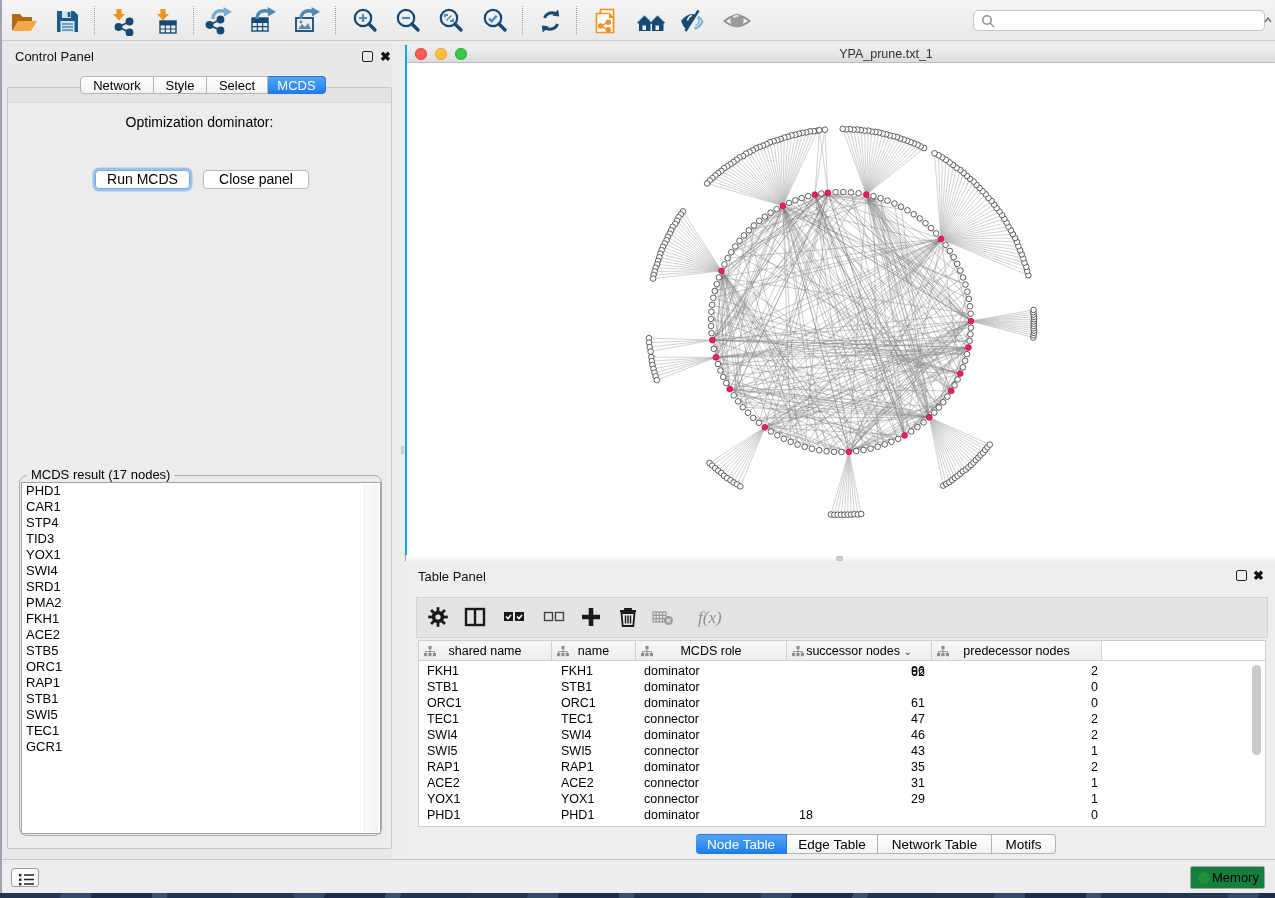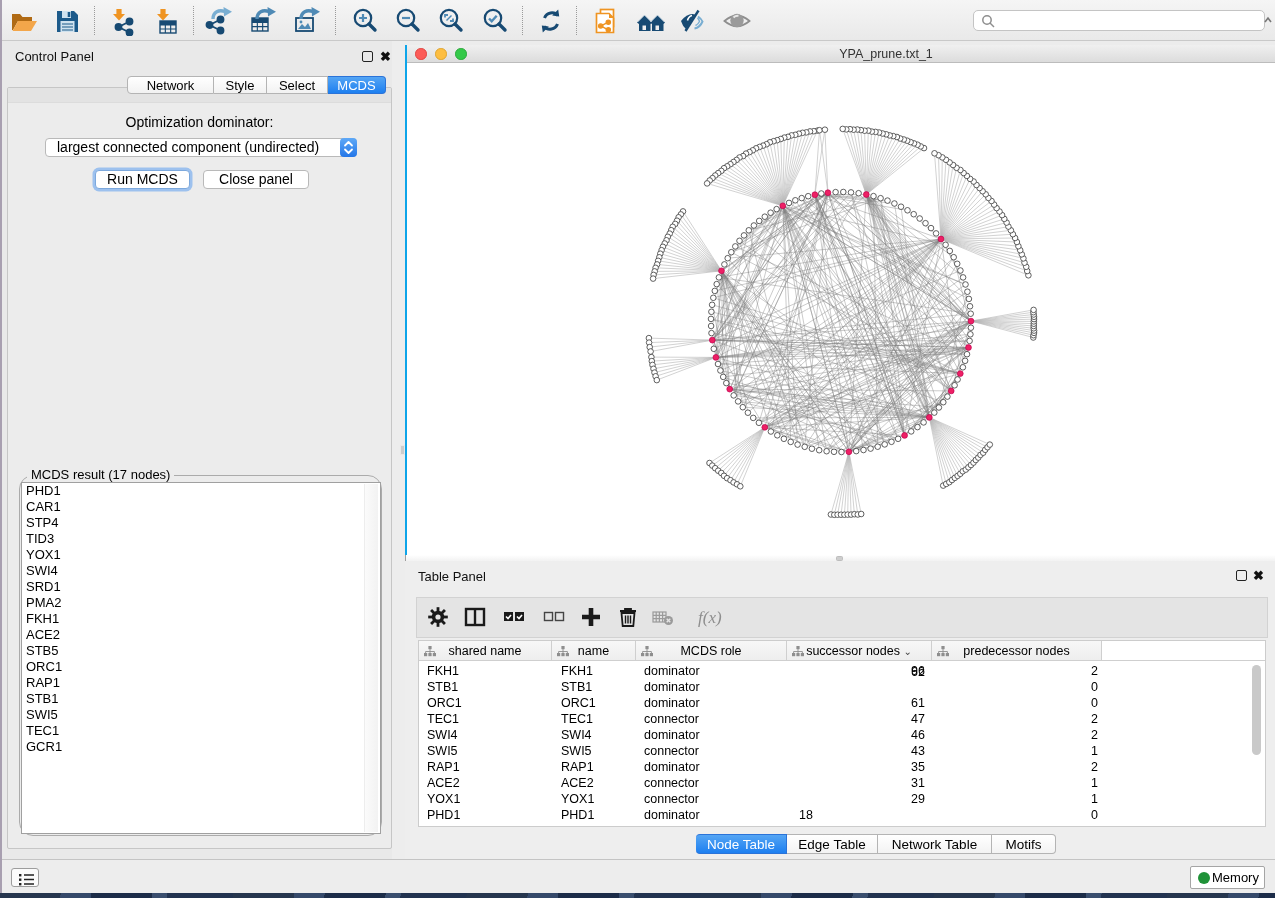--- a/index.html
+++ b/index.html
@@ -36,21 +36,21 @@
 #optlabel { position:absolute; left:0; top:26px; width:100%; text-align:center; font-size:14px; color:#000; }
 #dropdown { position:absolute; left:37px; top:50px; width:312px; height:19px; background:#fff;
   border:1px solid #b9b9b9; border-radius:4px; font-size:14px; line-height:17px; padding-left:11px; color:#000; }
 #dd-step { position:absolute; right:-1px; top:-1px; width:17px; height:19px; border-radius:4px;
   background:linear-gradient(#5fa9f7,#2376e8); }
 .btn { position:absolute; height:19px; background:#fff;
   border:1px solid #b9b9b9; border-radius:4px; font-size:14px; text-align:center; line-height:17px; color:#000; }
 #runbtn { left:87px; top:82px; width:95px; box-shadow:0 0 0 2.5px #9dc1ee; border-color:#7da9dd; }
 #closebtn { left:195px; top:82px; width:106px; }
 #mcdsgroup { position:absolute; left:11px; top:387px; width:363px; height:361px;
-  border:1px solid #ababab; border-radius:14px; }
+  border:1px solid #ababab; border-radius:8px; }
 #mcdsgroup .glabel { position:absolute; left:7px; top:-9px; background:#ececec; padding:0 4px;
   font-size:13px; color:#000; }
 #mcdslist { position:absolute; left:1px; top:6px; width:360px; height:352px; background:#fff;
   border:1px solid #a0a0a0; font-size:13px; color:#000; }
 #mcdslist div { height:16px; line-height:16px; padding-left:4px; }
 #mcdsscroll { position:absolute; right:3px; top:8px; width:14px; height:348px; background:linear-gradient(90deg,#fbfbfb,#f2f2f2);
   border-left:1px solid #ededed; }
 
 
 #netwin { left:405px; top:45px; width:870px; height:510px; background:#fff;
@@ -81,21 +81,21 @@
 .tptab { height:20px; line-height:19px; font-size:13.5px; text-align:center;
   background:linear-gradient(#ffffff,#f3f3f3); border:1px solid #b4b4b4; border-left:none; color:#000; }
 .tptab.last { border-radius:0 4px 4px 0; }
 .tptab.sel { background:linear-gradient(#54a5f4,#1d7ff0); color:#fff; border-color:#2a73d8; border-radius:4px 0 0 4px; }
 
 
 #statusbar { left:0; top:859px; width:1275px; height:34px; background:#ededed;
   border-top:1px solid #c4c4c4; }
 #listbtn { position:absolute; left:11px; top:8px; width:28px; height:19px; background:#fbfbfb;
   border:1px solid #9d9d9d; border-radius:3px; }
-#membtn { position:absolute; left:1190px; top:6px; width:75px; height:23px; background:#ffffff;
+#membtn { position:absolute; left:1190px; top:6px; width:75px; height:23px; background:#15803d;
   border:1px solid #a5a5a5; border-radius:2px; font-size:13px; line-height:21px; color:#000;
   padding-left:21px; }
 #membtn .dot { position:absolute; left:7px; top:5px; width:12px; height:12px; border-radius:50%;
   background:#1f9238; }
 
 
 #wall { left:0; top:893px; width:1275px; height:5px;
   background:repeating-linear-gradient(100deg,#26364e 0 60px,#35496a 60px 90px,#1c2c48 90px 150px,#3a4e6e 150px 165px,#223350 165px 230px); }
 #leftedge { left:0; top:0; width:2px; height:893px; background:#a89fb0; }
 </style>
@@ -228,33 +228,26 @@
 
 <div id="cpanel" class="abs">
   <div class="hdr">
     <span class="panehdr-title">Control Panel</span>
     <span class="float-ic" style="left:362px;"></span>
     <span class="close-ic" style="left:380px;">✖</span>
   </div>
   <div id="cp-body">
       <div style="position:absolute;left:0;top:0;width:100%;height:15px;background:#e3e3e3;border-bottom:1px solid #dcdcdc;border-radius:2px 2px 0 0"></div>
     <div id="cp-tabs">
-      <div class="cptab first" style="width:87px;margin-left:47px;">Network</div>
+      <div class="cptab first" style="width:74px;">Network</div>
       <div class="cptab" style="width:53px;">Style</div>
       <div class="cptab" style="width:61px;">Select</div>
       <div class="cptab sel" style="width:58px;">MCDS</div>
     </div>
     <div id="optlabel">Optimization dominator:</div>
-    <div id="dropdown">largest connected component (undirected)
-      <div id="dd-step">
-          <svg width="17" height="19" viewBox="0 0 17 19" style="position:absolute;left:0;top:0">
-            <path d="M5 7.5L8.5 4L12 7.5M5 11.5l3.5 3.5 3.5-3.5" stroke="#fff" stroke-width="1.8" fill="none" stroke-linecap="round" stroke-linejoin="round"></path>
-          </svg>
-        </div>
-    </div>
     <div id="runbtn" class="btn">Run MCDS</div>
     <div id="closebtn" class="btn">Close panel</div>
     <div id="mcdsgroup">
       <span class="glabel">MCDS result (17 nodes)</span>
       <div id="mcdslist">
           <div>PHD1</div>
           <div>CAR1</div>
           <div>STP4</div>
           <div>TID3</div>
           <div>YOX1</div>

